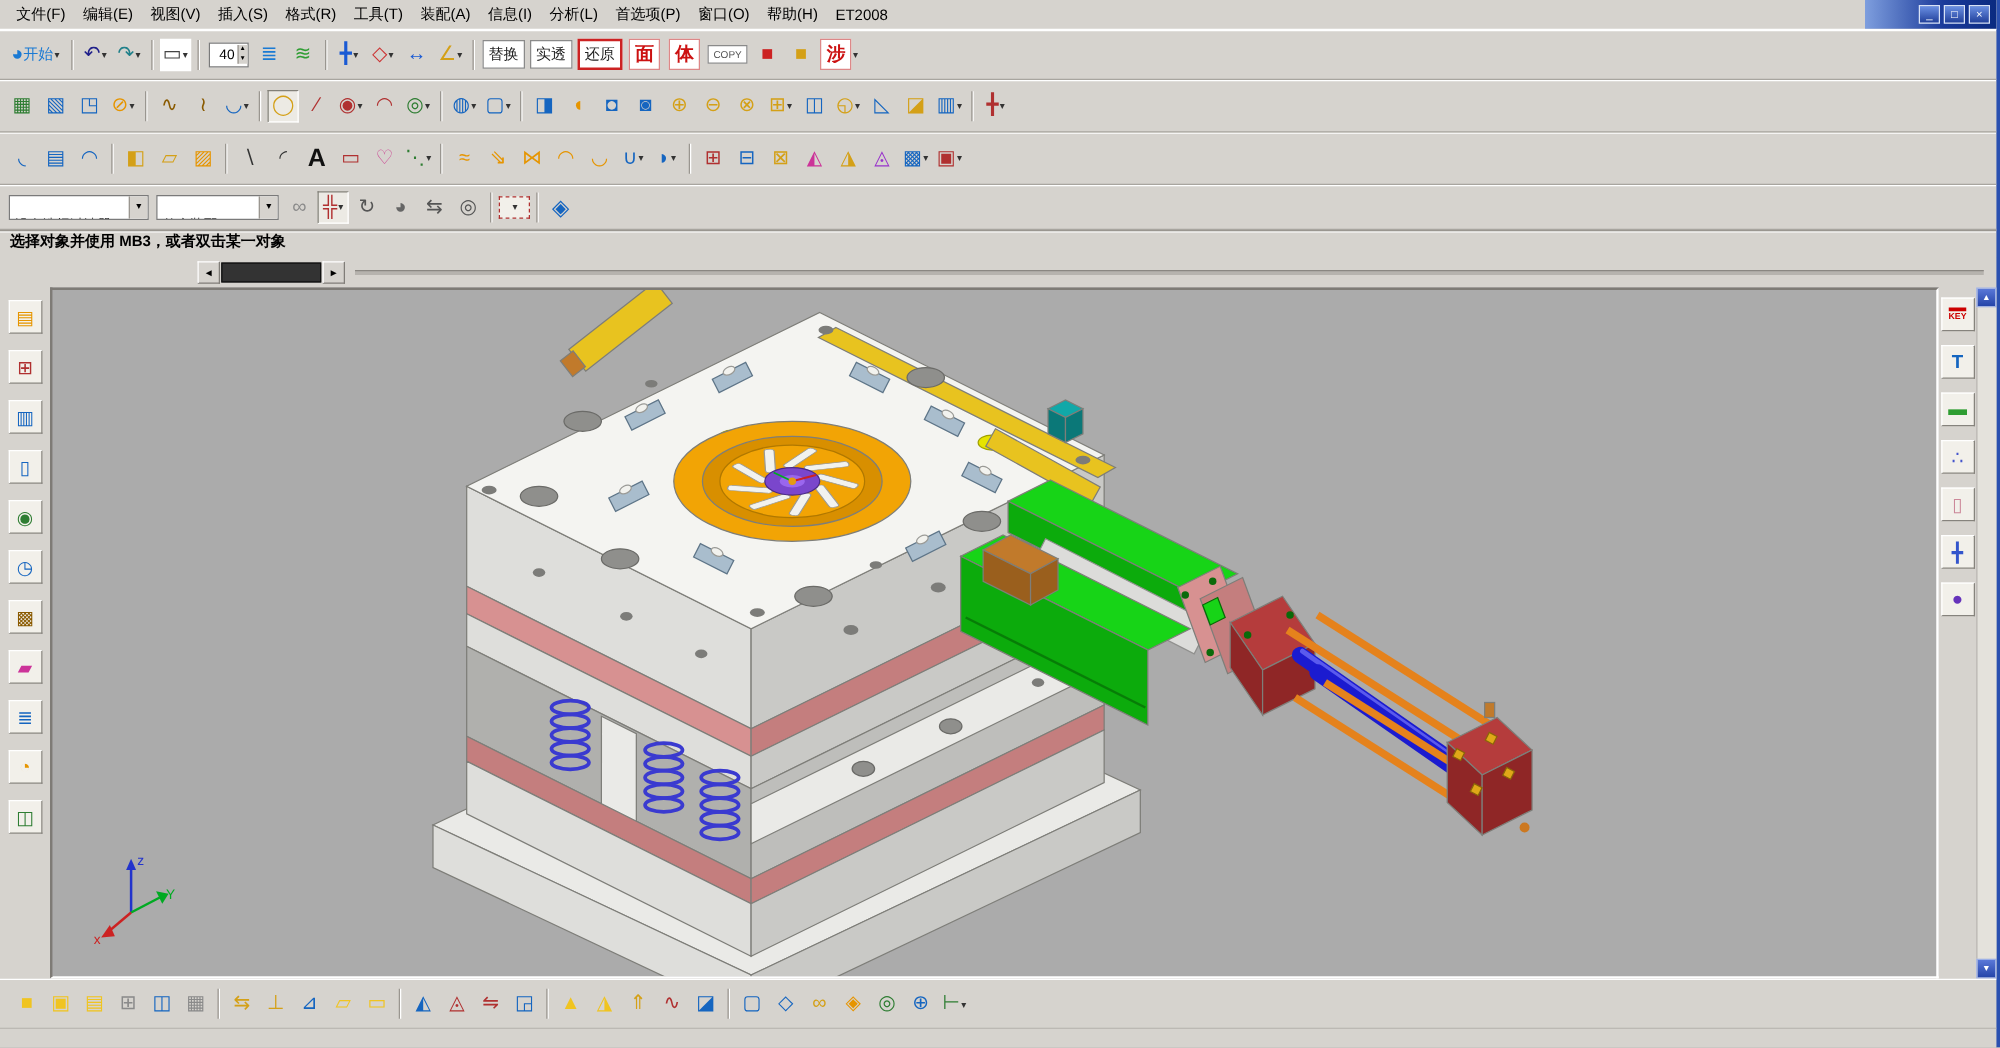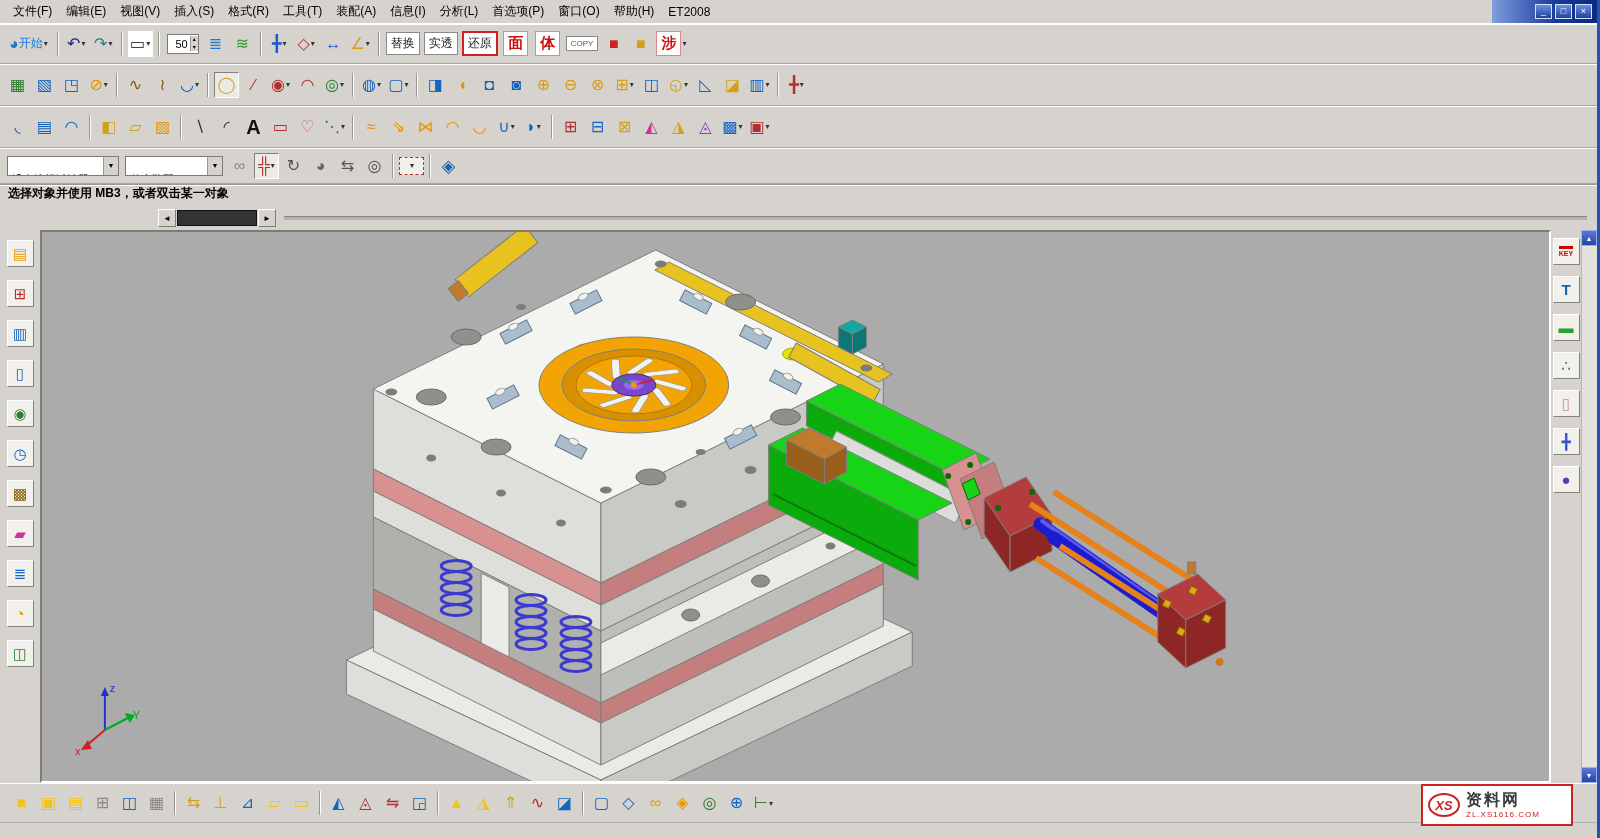--- a/index.html
+++ b/index.html
@@ -154,21 +154,21 @@
         <span class="g" style="color: rgb(32, 128, 138);">↷</span>
         <span class="dd">▾</span>
       </span>
       <span class="tsep"></span>
       <span class="ticon" style="background: rgb(255, 255, 255);">
         <span class="g" style="color: rgb(68, 68, 68);">▭</span>
         <span class="dd">▾</span>
       </span>
       <span class="tsep"></span>
       <span class="spin">
-        <span class="sval">50</span>
+        <span class="sval">40</span>
         <span class="sarr">
           <span>▴</span>
           <span>▾</span>
         </span>
       </span>
       <span class="ticon">
         <span class="g" style="color: rgb(26, 122, 212);">≣</span>
       </span>
       <span class="ticon">
         <span class="g" style="color: rgb(46, 157, 50);">≋</span>
@@ -848,23 +848,16 @@
           <span class="g" style="color: rgb(46, 125, 50);">◎</span>
         </span>
         <span class="ticon">
           <span class="g" style="color: rgb(21, 101, 192);">⊕</span>
         </span>
         <span class="ticon">
           <span class="g" style="color: rgb(46, 125, 50);">⊢</span>
           <span class="dd">▾</span>
         </span>
       </span>
-    <div class="watermark">
-      <span class="wm-logo">XS</span>
-      <span class="wm-col">
-        <span class="wm-title">资料网</span>
-        <span class="wm-url">ZL.XS1616.COM</span>
-      </span>
-    </div>
   </div>
 
   <div class="footer"></div>
 </div>
 
 </body></html>

